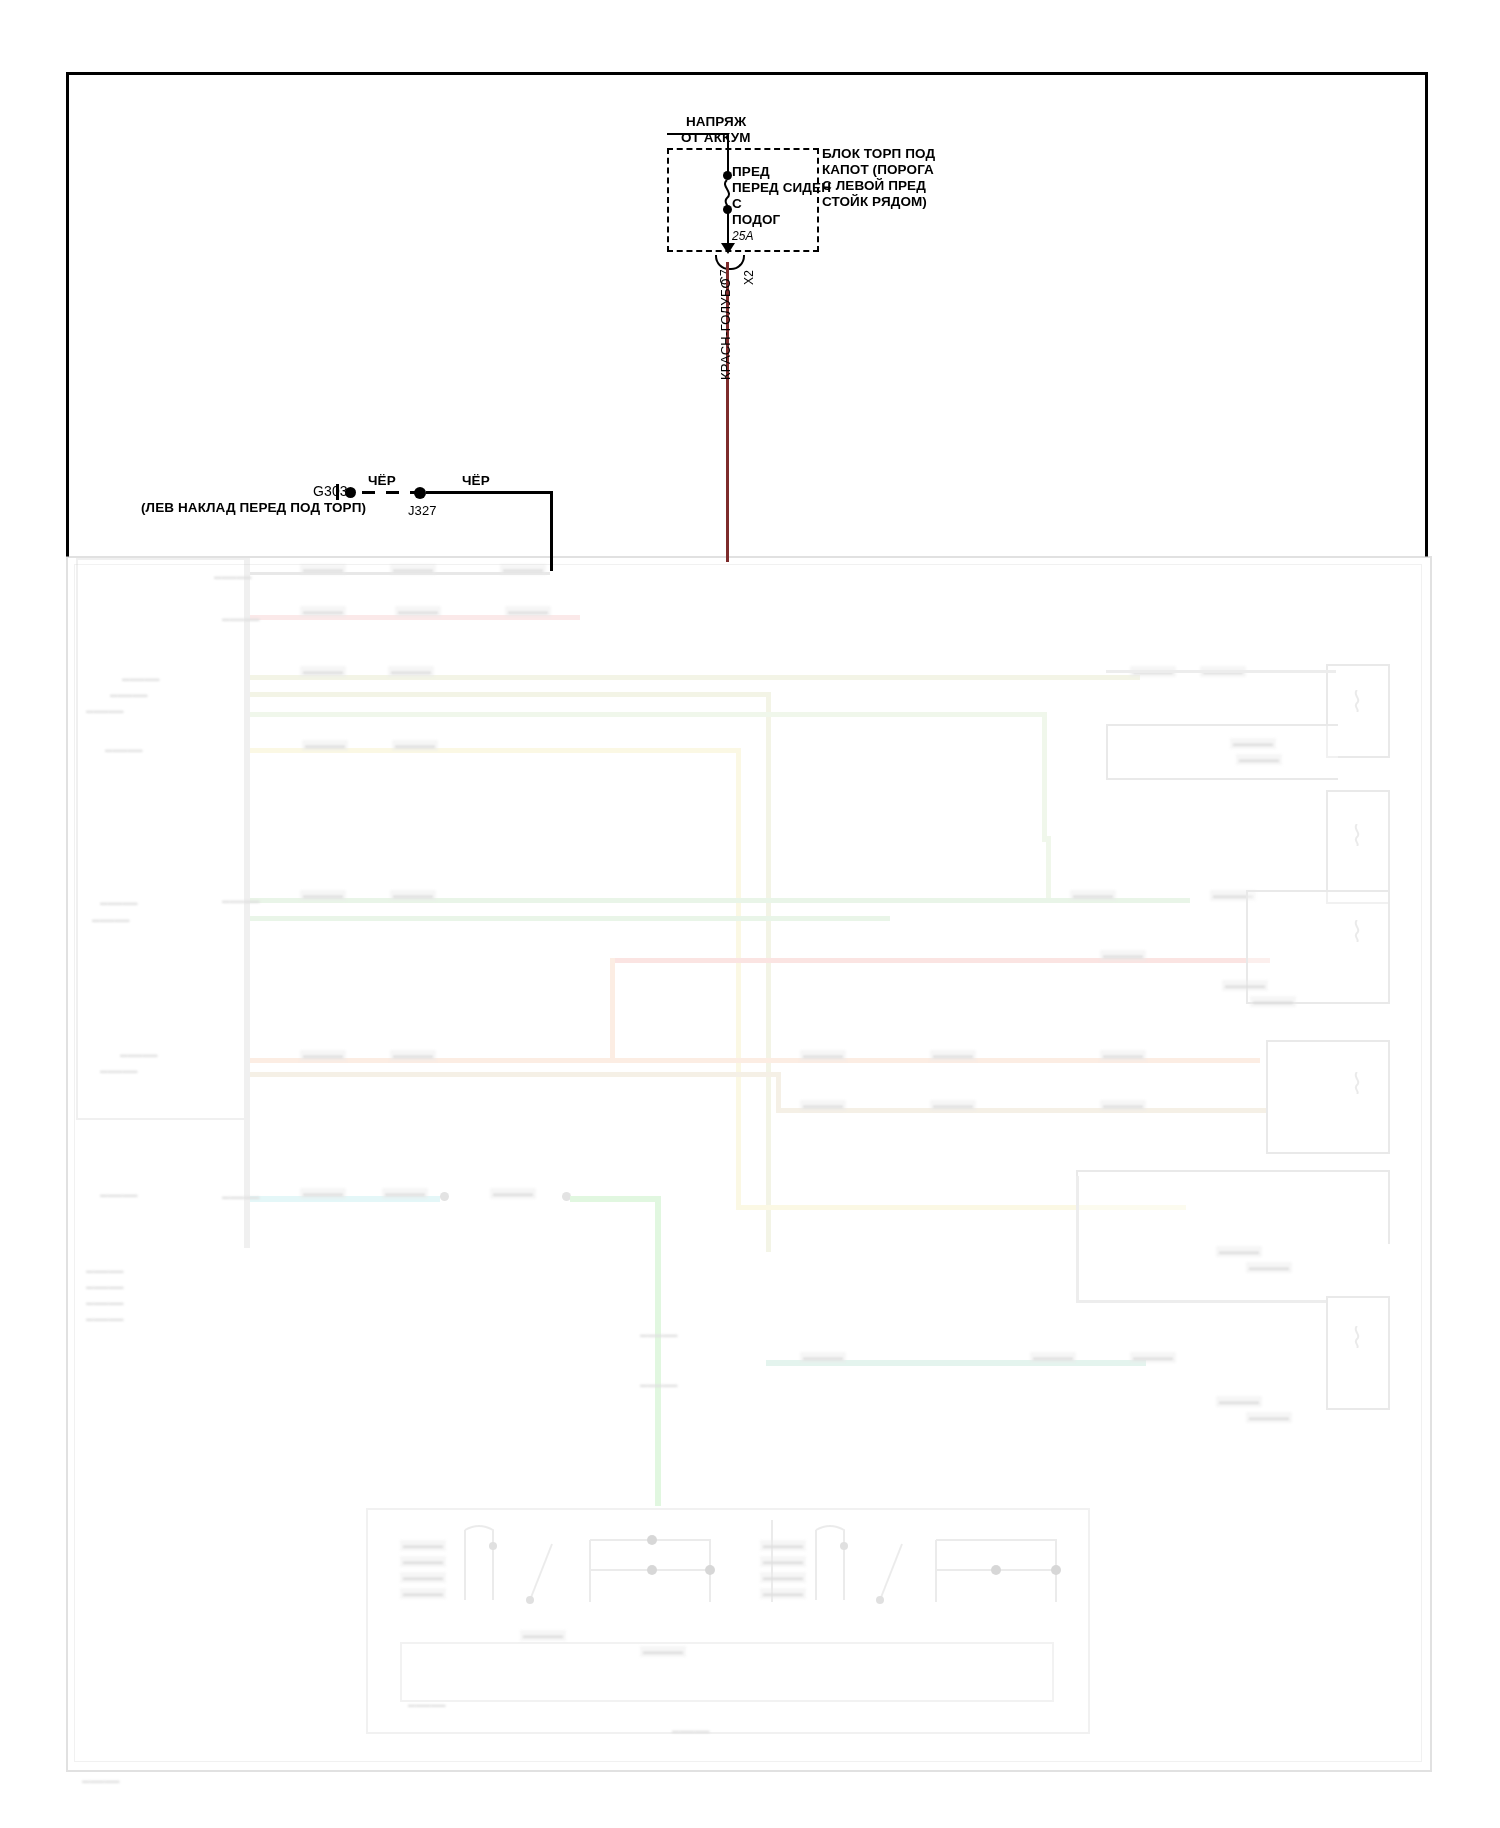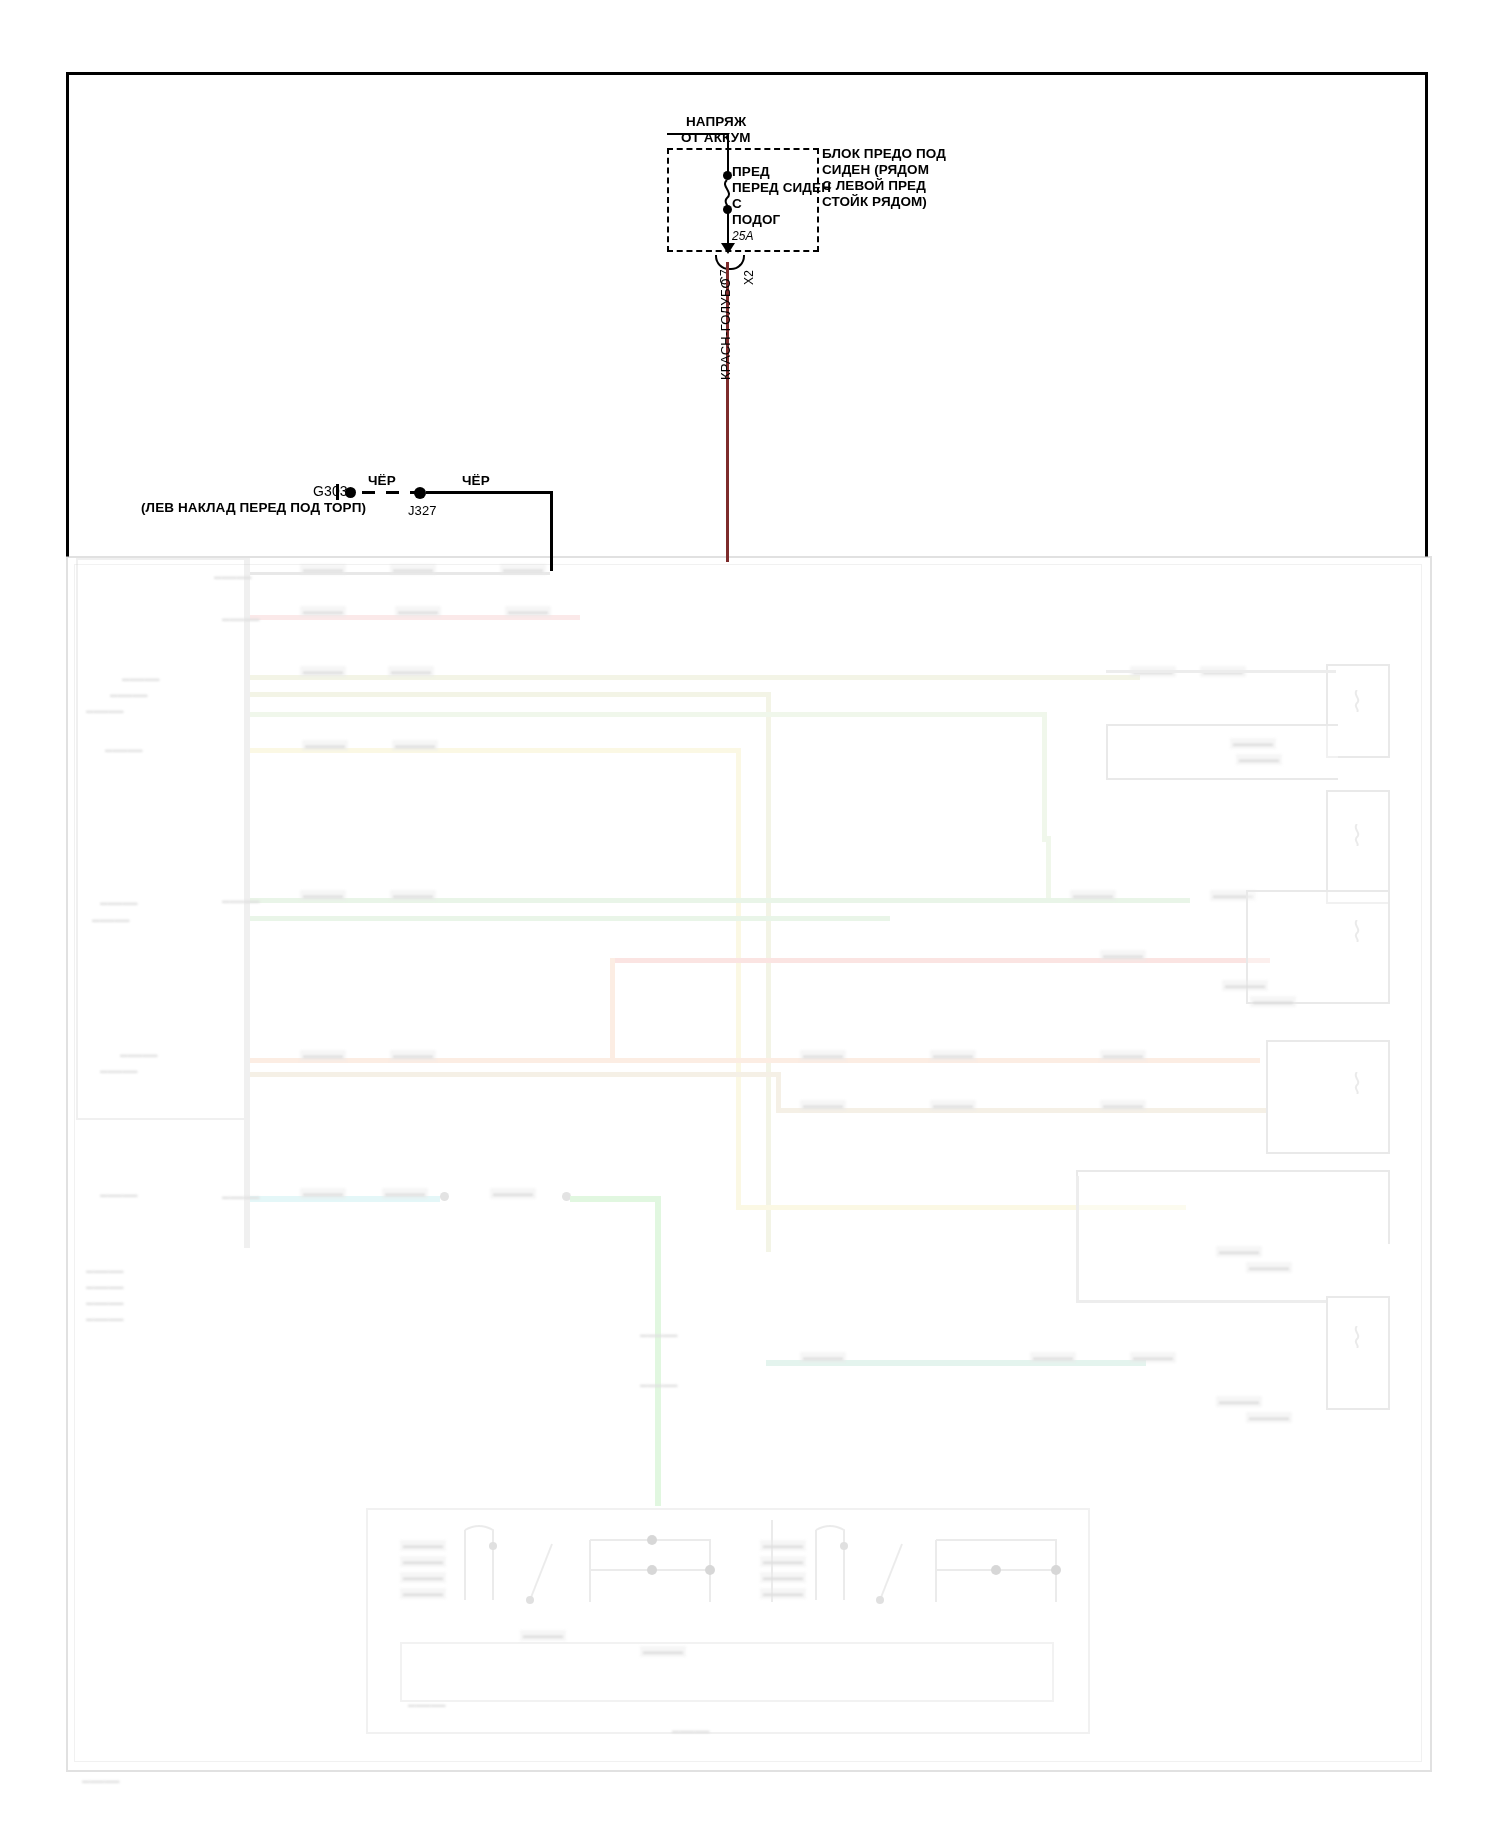--- a/index.html
+++ b/index.html
@@ -78,22 +78,22 @@
   <div class="fuse-out"></div>
   <div class="fuse-arrow"></div>
   <div class="pin-arc"></div>
 
   <div class="t b" style="left:732px;top:164px;">ПРЕД</div>
   <div class="t b" style="left:732px;top:180px;">ПЕРЕД СИДЕН</div>
   <div class="t b" style="left:732px;top:196px;">С</div>
   <div class="t b" style="left:732px;top:212px;">ПОДОГ</div>
   <div class="t sm" style="left:732px;top:229px;">25A</div>
 
-  <div class="t b" style="left:822px;top:146px;">БЛОК ПРЕДО ПОД</div>
-  <div class="t b" style="left:822px;top:162px;">СИДЕН (РЯДОМ</div>
+  <div class="t b" style="left:822px;top:146px;">БЛОК ТОРП ПОД</div>
+  <div class="t b" style="left:822px;top:162px;">КАПОТ (ПОРОГА</div>
   <div class="t b" style="left:822px;top:178px;">С ЛЕВОЙ ПРЕД</div>
   <div class="t b" style="left:822px;top:194px;">СТОЙК РЯДОМ)</div>
 
   <div class="vert" style="left:718px;top:285px;font-size:12px;">C7</div>
   <div class="vert" style="left:742px;top:285px;font-size:12px;">X2</div>
 
   <div class="wire-rb"></div>
   <div class="vert" style="left:718px;top:380px;">КРАСН-ГОЛУБО</div>
 
   <div class="t" style="left:313px;top:484px;font-size:14px;">G303</div>

